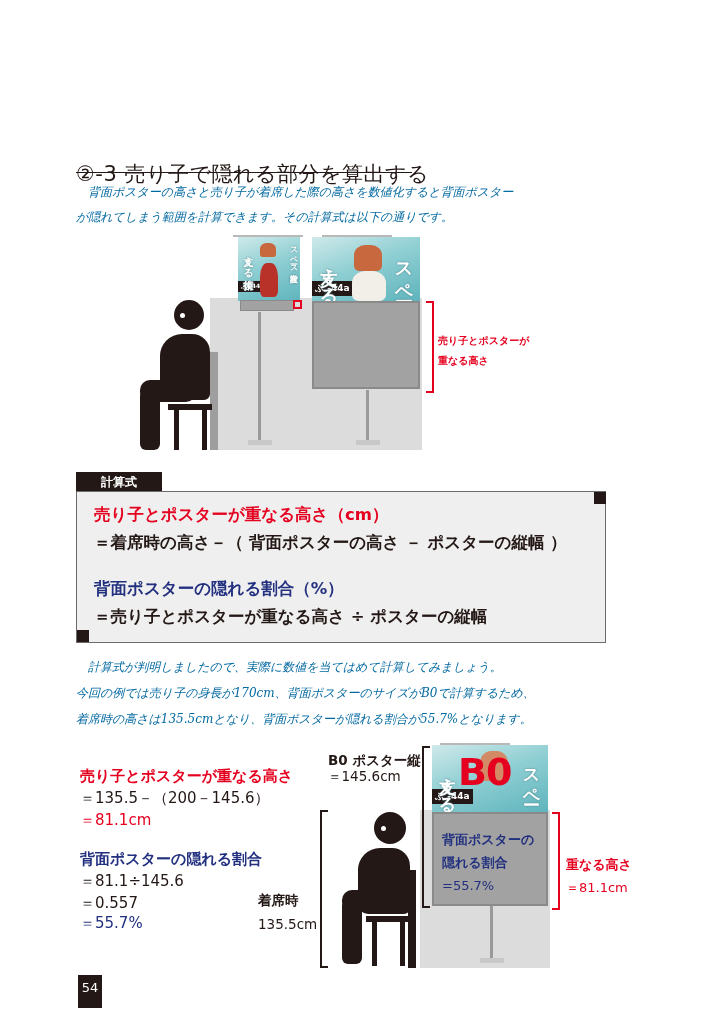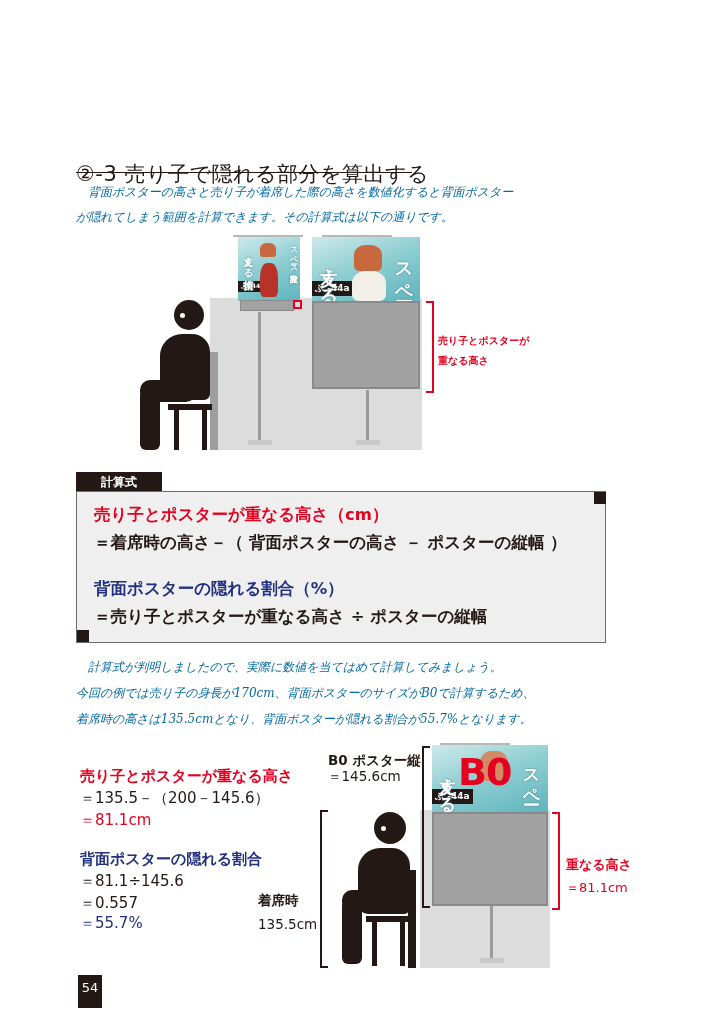--- a/index.html
+++ b/index.html
@@ -136,20 +136,25 @@
   <div class="abs bar-top" style="left:190px; top:3px; width:70px;"></div>
   <div class="abs poster" style="left:182px; top:5px; width:116px; height:68px;">
     <div class="tag">ふ -44a</div>
     <div class="vtxt" style="left:5px; top:20px; font-size:17px;">支える</div>
     <div class="vtxt" style="right:4px; top:12px; font-size:17px;">スペー</div>
     <div class="girl" style="left:48px; top:6px; width:28px; height:30px; background:#d38a66;"></div>
   </div>
   <div class="abs red bold sans" style="left:208px; top:12px; font-size:38px; line-height:40px; letter-spacing:-1px;">B0</div>
 
   <div class="abs overlay" style="left:182px; top:72px; width:116px; height:94px; box-sizing:border-box;"></div>
+  <div class="abs blue bold sans" style="left:192px; top:88px; font-size:13px; line-height:23px;">
+    <div>背面ポスターの</div>
+    <div>隠れる割合</div>
+    <div style="font-weight:normal;">=55.7%</div>
+  </div>
   <div class="abs pole" style="left:240px; top:166px; height:52px;"></div>
   <div class="abs base" style="left:230px; top:218px; width:24px;"></div>
 
   <div class="abs bracket-black" style="left:172px; top:6px; width:6px; height:158px;"></div>
 
   <div class="abs bracket-black" style="left:70px; top:70px; width:6px; height:154px;"></div>
 
   <div class="abs bracket-red" style="left:302px; top:72px; width:6px; height:94px;"></div>
   <div class="abs red bold sans" style="left:316px; top:116px; font-size:13px;">重なる高さ</div>
   <div class="abs red sans" style="left:316px; top:139px; font-size:13px;">＝81.1cm</div>

